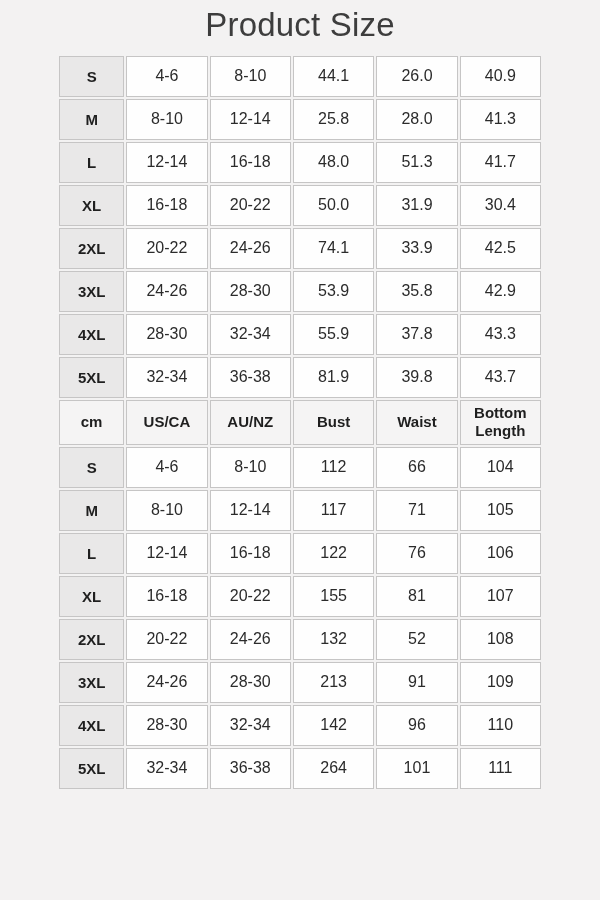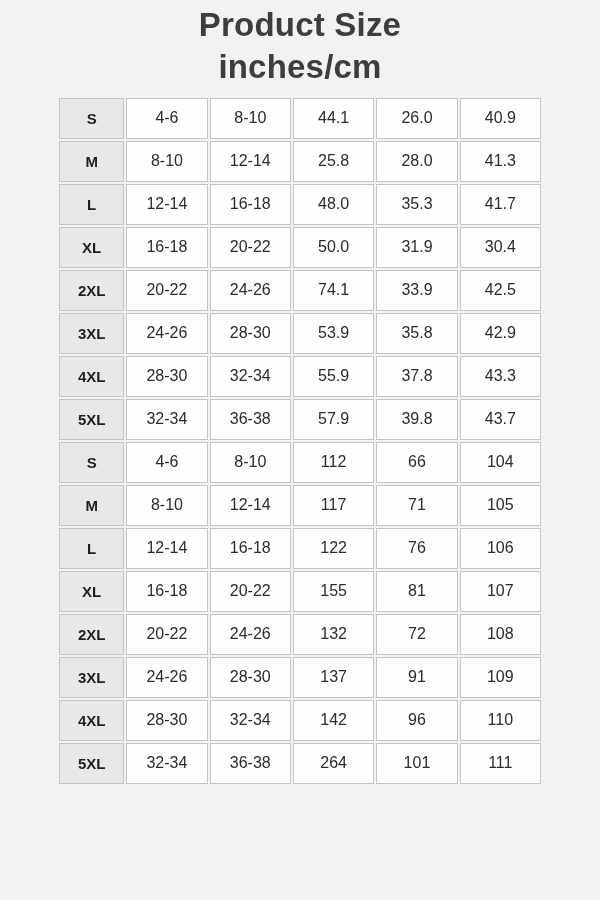--- a/index.html
+++ b/index.html
@@ -10,21 +10,21 @@
     width: 600px;
     height: 900px;
     background: #f3f2f2;
     font-family: "Liberation Sans", "DejaVu Sans", sans-serif;
     color: #222;
     overflow: hidden;
   }
   .page-title {
     text-align: center;
     font-size: 33px;
-    font-weight: 700;
+    font-weight: 400;
     color: #3d3d3d;
     line-height: 1.27;
     margin-top: 4px;
     letter-spacing: 0.2px;
   }
   table.size-chart {
     border-collapse: separate;
     border-spacing: 2px;
     table-layout: fixed;
     width: 486px;
@@ -61,21 +61,20 @@
     font-size: 16px;
     color: #2b2b2b;
     height: 41px;
   }
 </style>
 </head>
 <body>
 
 <div class="page-title">
   <div>Product Size</div>
-  <div>inches/cm</div>
 </div>
 
 <table class="size-chart">
   <colgroup>
     <col class="c-size">
     <col class="c-val">
       <col class="c-val">
       <col class="c-val">
       <col class="c-val">
       <col class="c-val">
@@ -95,21 +94,21 @@
         <td class="value-cell">12-14</td>
         <td class="value-cell">25.8</td>
         <td class="value-cell">28.0</td>
         <td class="value-cell">41.3</td>
       </tr>
       <tr>
         <td class="size-label-cell">L</td>
         <td class="value-cell">12-14</td>
         <td class="value-cell">16-18</td>
         <td class="value-cell">48.0</td>
-        <td class="value-cell">35.3</td>
+        <td class="value-cell">51.3</td>
         <td class="value-cell">41.7</td>
       </tr>
       <tr>
         <td class="size-label-cell">XL</td>
         <td class="value-cell">16-18</td>
         <td class="value-cell">20-22</td>
         <td class="value-cell">50.0</td>
         <td class="value-cell">31.9</td>
         <td class="value-cell">30.4</td>
       </tr>
@@ -134,23 +133,31 @@
         <td class="value-cell">28-30</td>
         <td class="value-cell">32-34</td>
         <td class="value-cell">55.9</td>
         <td class="value-cell">37.8</td>
         <td class="value-cell">43.3</td>
       </tr>
       <tr>
         <td class="size-label-cell">5XL</td>
         <td class="value-cell">32-34</td>
         <td class="value-cell">36-38</td>
-        <td class="value-cell">57.9</td>
+        <td class="value-cell">81.9</td>
         <td class="value-cell">39.8</td>
         <td class="value-cell">43.7</td>
+      </tr>
+      <tr>
+        <th>cm</th>
+        <th>US/CA</th>
+        <th>AU/NZ</th>
+        <th>Bust</th>
+        <th>Waist</th>
+        <th>Bottom Length</th>
       </tr>
       <tr>
         <td class="size-label-cell">S</td>
         <td class="value-cell">4-6</td>
         <td class="value-cell">8-10</td>
         <td class="value-cell">112</td>
         <td class="value-cell">66</td>
         <td class="value-cell">104</td>
       </tr>
       <tr>
@@ -175,28 +182,28 @@
         <td class="value-cell">20-22</td>
         <td class="value-cell">155</td>
         <td class="value-cell">81</td>
         <td class="value-cell">107</td>
       </tr>
       <tr>
         <td class="size-label-cell">2XL</td>
         <td class="value-cell">20-22</td>
         <td class="value-cell">24-26</td>
         <td class="value-cell">132</td>
-        <td class="value-cell">72</td>
+        <td class="value-cell">52</td>
         <td class="value-cell">108</td>
       </tr>
       <tr>
         <td class="size-label-cell">3XL</td>
         <td class="value-cell">24-26</td>
         <td class="value-cell">28-30</td>
-        <td class="value-cell">137</td>
+        <td class="value-cell">213</td>
         <td class="value-cell">91</td>
         <td class="value-cell">109</td>
       </tr>
       <tr>
         <td class="size-label-cell">4XL</td>
         <td class="value-cell">28-30</td>
         <td class="value-cell">32-34</td>
         <td class="value-cell">142</td>
         <td class="value-cell">96</td>
         <td class="value-cell">110</td>

